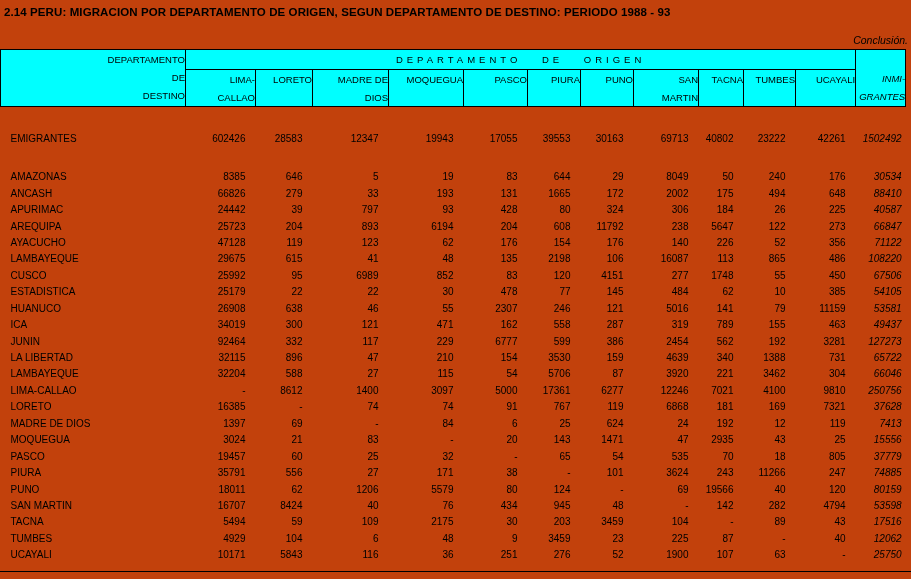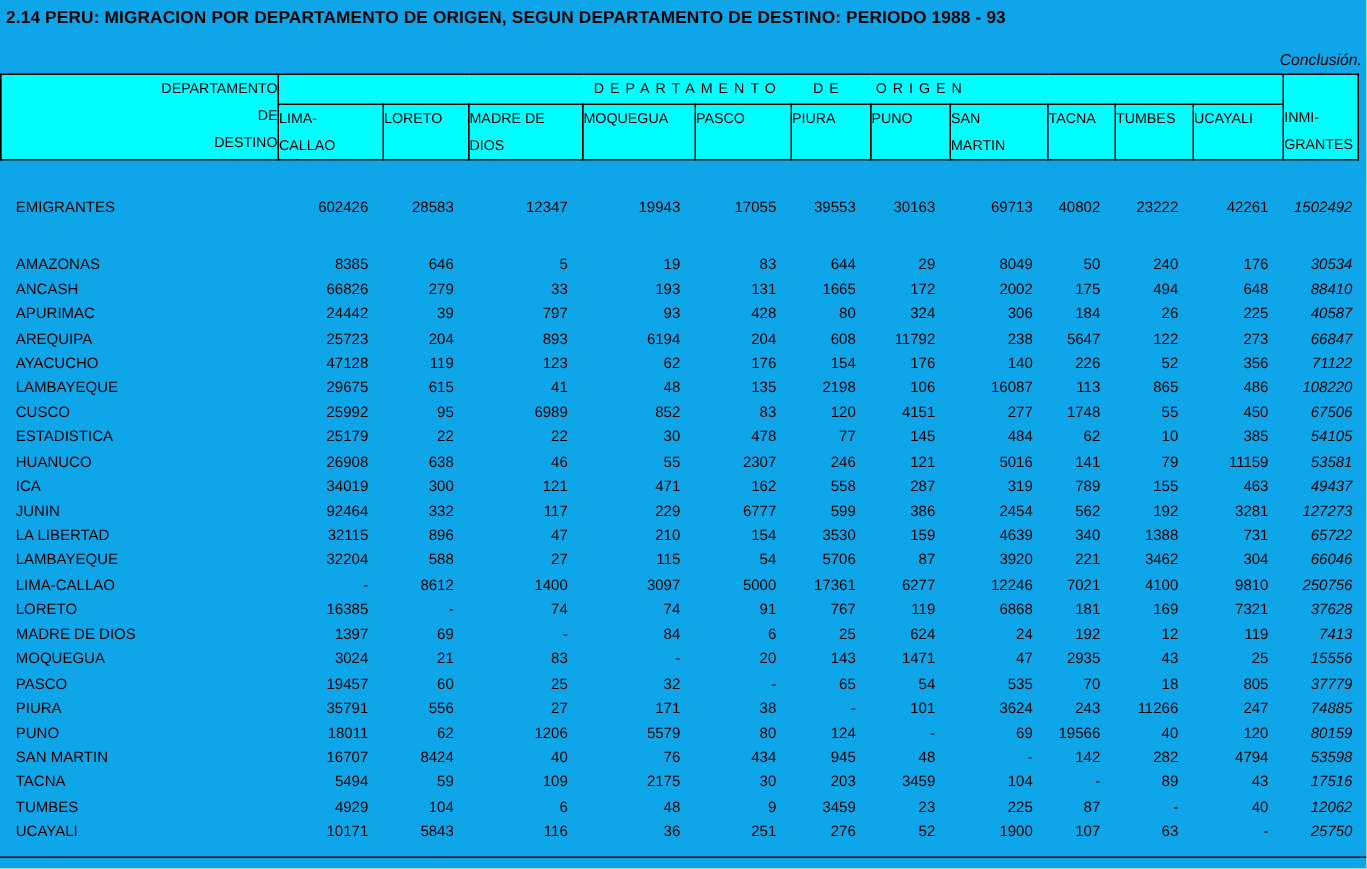--- a/index.html
+++ b/index.html
@@ -1,40 +1,40 @@
 <!DOCTYPE html>
 <html><head>
 <meta charset="utf-8">
 <style>
   html,body { margin:0; padding:0; background:#ffffff; }
   body { width:911px; height:579px; font-family:"Liberation Sans", sans-serif; color:#000; }
-  .page { position:relative; width:911px; height:579px; background:#0ea5e9; overflow:hidden; }
+  .page { position:relative; width:911px; height:579px; background:#c2410c; overflow:hidden; }
 
   .title {
     font-weight:bold; font-size:11.5px; letter-spacing:0.1px;
     padding:6px 0 0 4px; white-space:nowrap;
   }
   .conclusion {
     font-style:italic; font-size:10.5px; text-align:right;
     padding-right:3px; margin-top:16px; margin-bottom:3px;
   }
 
   table.mig { border-collapse:collapse; table-layout:fixed; width:905px; }
 
   thead th {
     background:#00FFFF; border:1px solid #000;
     font-weight:normal; font-size:9.5px; padding:0; overflow:hidden;
   }
   th.origin-band { height:19px; letter-spacing:4px; word-spacing:14px; text-align:center; }
   th.dest-hdr { vertical-align:middle; }
   th.dest-hdr div { line-height:18px; text-align:right; }
   th.col-hdr { height:36px; vertical-align:top; }
-  th.col-hdr div { line-height:17px; padding-top:1px; text-align:left; min-height:16px; }
+  th.col-hdr div { line-height:17px; padding-top:1px; text-align:right; min-height:16px; }
   th.inmig-hdr { vertical-align:bottom; }
-  th.inmig-hdr div { line-height:17px; text-align:left; padding-bottom:1px; }
+  th.inmig-hdr div { line-height:17px; text-align:right; padding-bottom:1px;font-style:italic; }
 
   tbody td { font-size:10px; padding:0; white-space:nowrap; overflow:hidden; }
   tbody td.num { text-align:right; padding-right:10px; }
   tbody td.num:last-child { padding-right:4px;font-style:italic; }
   tbody td.lbl { text-align:left; padding-left:10px;margin-top:20px; }
   tbody tr.data { height:16.45px; }
   tbody tr.emigrantes { height:42px; vertical-align:bottom; }
   tbody tr.emigrantes td { padding-bottom:5px; }
   tbody tr.spacer { height:20px; }
 

